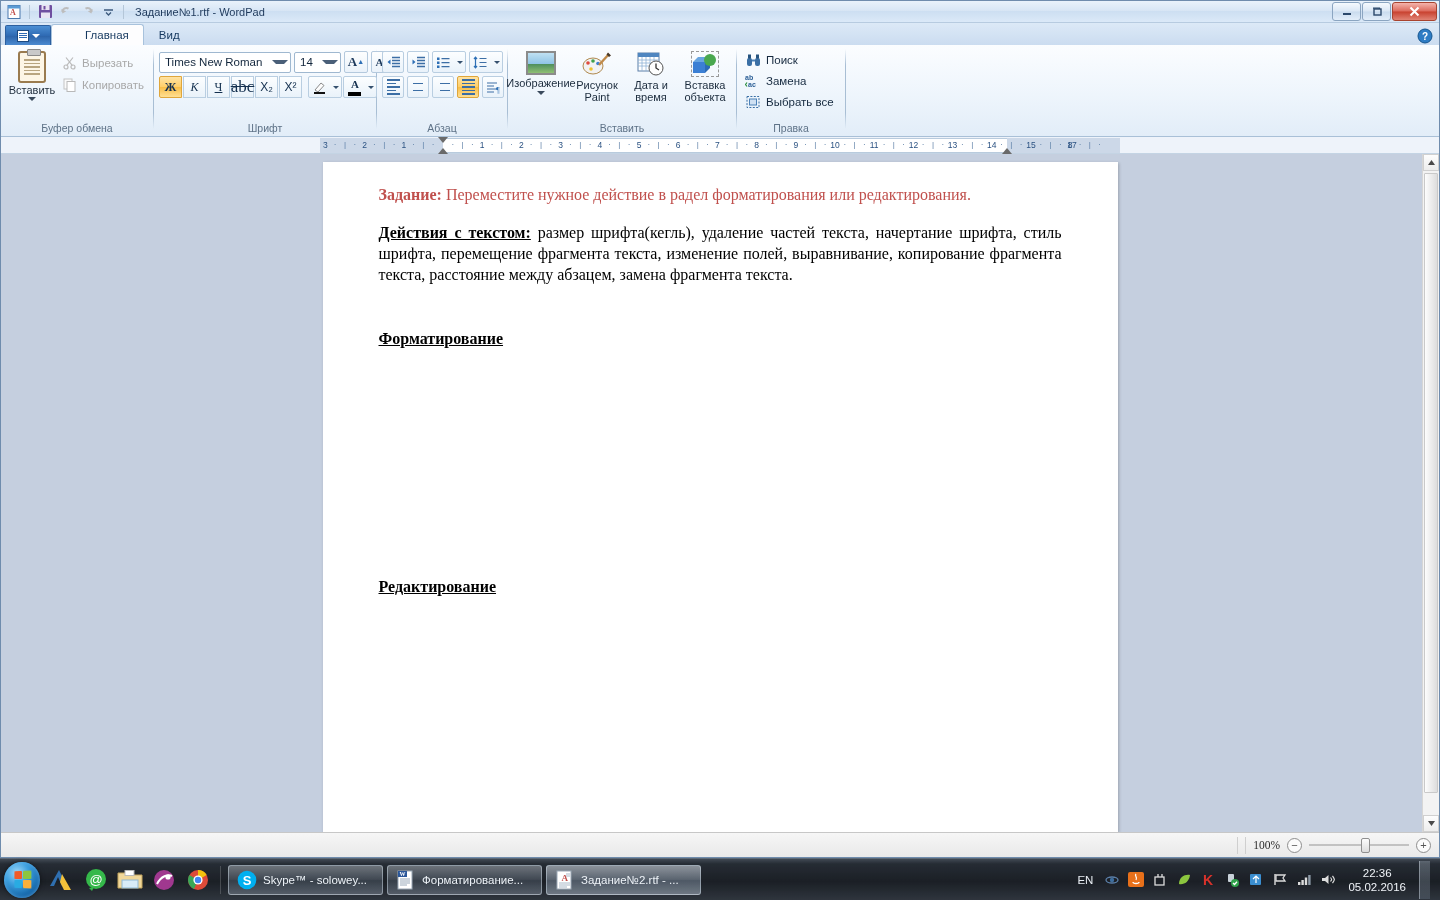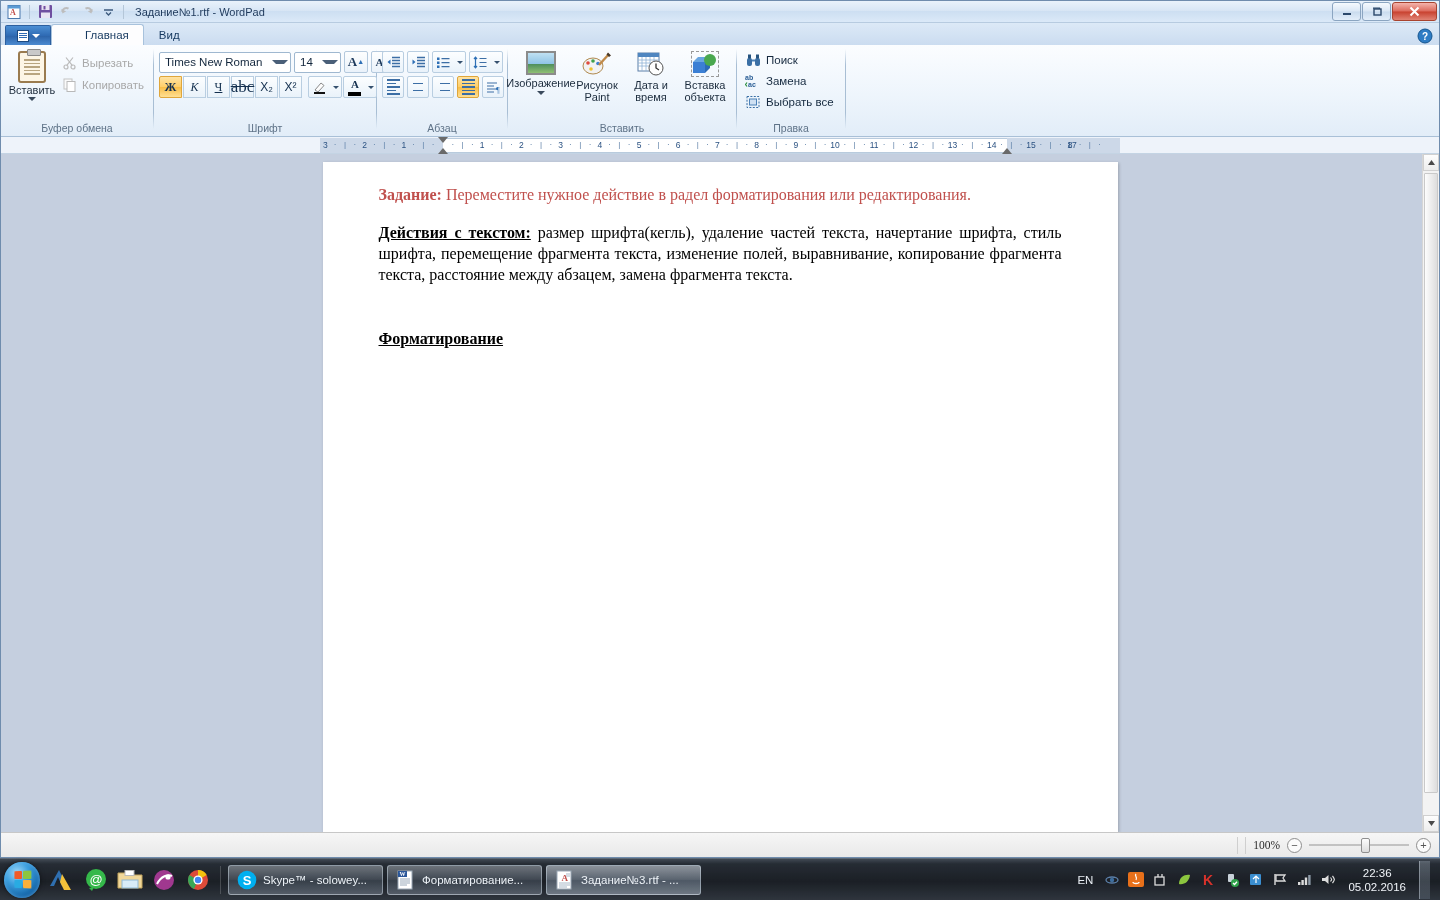--- a/index.html
+++ b/index.html
@@ -708,20 +708,21 @@
       <div class="indent-bot"></div>
       <div class="indent-right"></div>
     </div>
   </div>
 
   <div class="docarea">
     <div class="page">
       <p class="p-task"><b>Задание:</b><span> Переместите нужное действие в радел форматирования или редактирования.</span></p>
       <p class="p-actions"><span class="hdr">Действия с текстом:</span><span> размер шрифта(кегль), удаление частей текста, начертание шрифта, стиль шрифта, перемещение фрагмента текста, изменение полей, выравнивание, копирование фрагмента текста, расстояние между абзацем, замена фрагмента текста.</span></p>
       <p class="h-fmt">Форматирование</p>
+      <p class="h-edit">Редактирование</p>
     </div>
     <div class="vscroll">
       <div class="vs-btn">
         <svg width="9" height="7" viewBox="0 0 9 7">
             <path d="M4.5 1 L8 6 L1 6 Z" fill="#4a4a4a"></path>
           </svg>
       </div>
       <div class="vs-track">
         <div class="vs-thumb"></div>
       </div>
@@ -817,21 +818,21 @@
   <div class="taskitem" style="background:linear-gradient(180deg,rgba(235,242,250,.52) 0%,rgba(178,195,214,.42) 48%,rgba(140,158,178,.46) 52%,rgba(200,214,230,.44) 100%)">
     <span>
       <svg width="20" height="20" viewBox="0 0 20 20">
           <rect x="2" y="1" width="14" height="18" fill="#fff" stroke="#9aa7b5"></rect>
           <text x="6.5" y="11" font-size="9" fill="#c0504d" font-family="serif" font-weight="bold">A</text>
           <g stroke="#9fb0c2" stroke-width="0.9">
             <path d="M4 13h11M4 15h11M4 17h8M11 4h4M11 6h4"></path>
           </g>
         </svg>
     </span>
-    <span class="ti-label">Задание№3.rtf - ...</span>
+    <span class="ti-label">Задание№2.rtf - ...</span>
   </div>
 
   <div class="tray">
     <span class="tray-lang">EN</span>
     <span class="tray-ic">
       <svg width="16" height="14" viewBox="0 0 16 14">
           <ellipse cx="8" cy="7" rx="6" ry="3" fill="none" stroke="#5b7fa8" stroke-width="1.3"></ellipse>
           <circle cx="8" cy="7" r="2.2" fill="#3e6e9e"></circle>
         </svg>
     </span>

